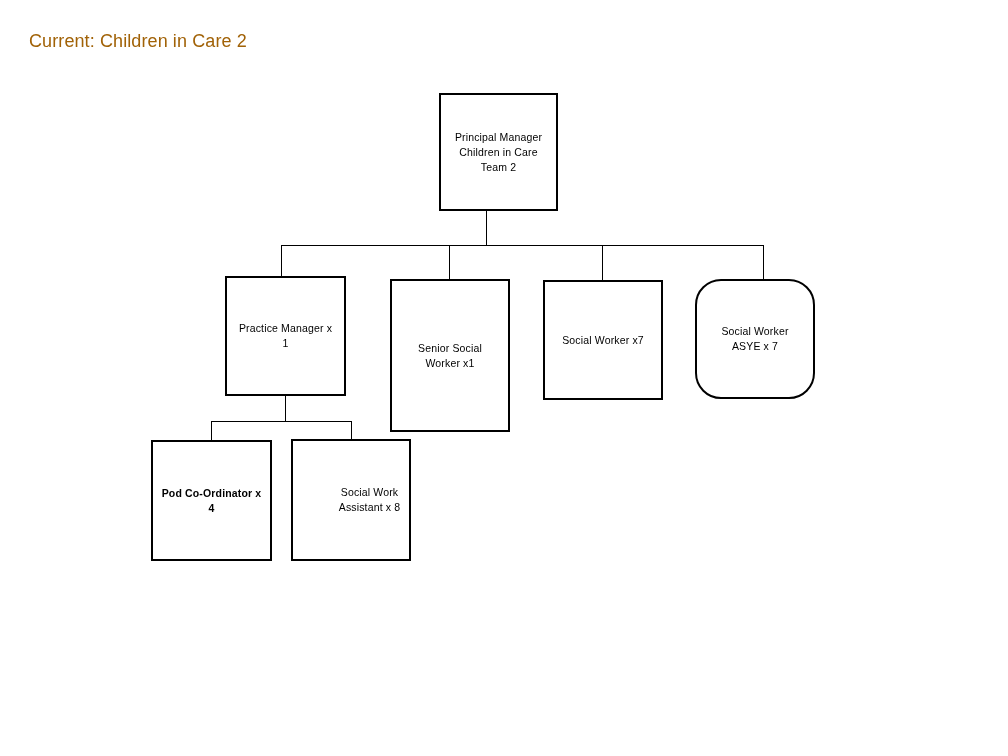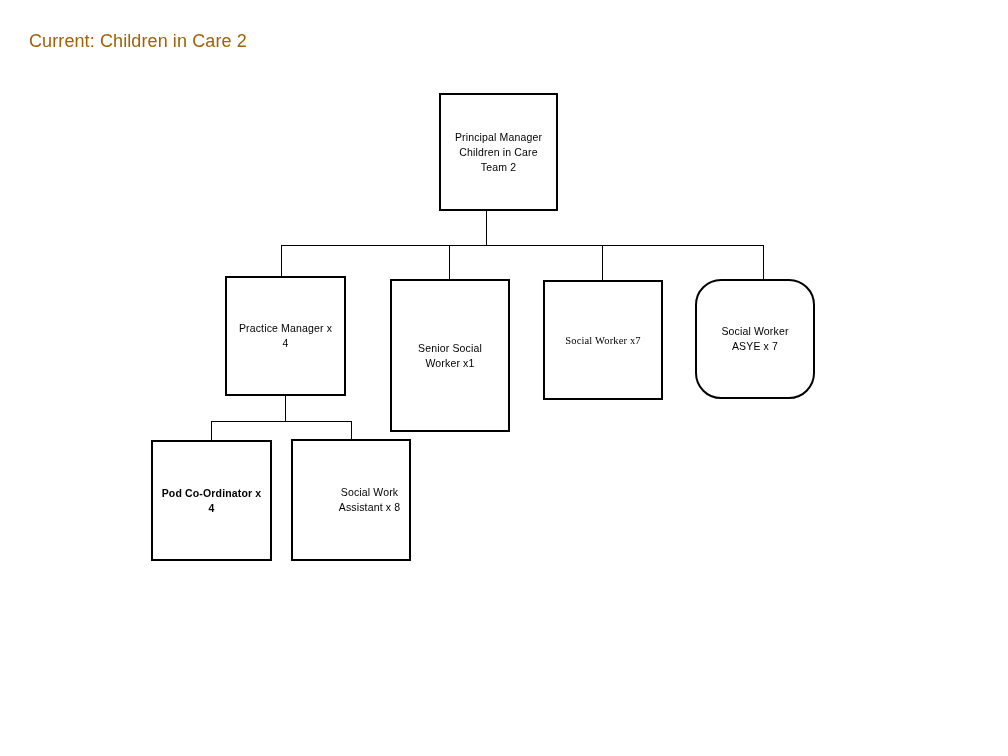--- a/index.html
+++ b/index.html
@@ -79,29 +79,29 @@
   <div class="connector v" style="left:351px; top:421px; height:18px;"></div>
 
   <div class="org-box" style="left:427px; top:93px; width:119px; height:118px;margin-left:12px;">
     <span class="box-label">Principal Manager
 Children in Care
 Team 2</span>
   </div>
 
   <div class="org-box" style="left:225px; top:276px; width:121px; height:120px;">
     <span class="box-label">Practice Manager x
-4</span>
+1</span>
   </div>
 
   <div class="org-box" style="left:390px; top:279px; width:120px; height:153px;">
     <span class="box-label">Senior Social
 Worker x1</span>
   </div>
 
-  <div class="org-box" style="left:543px; top:280px; width:120px; height:120px;font-family:Liberation Serif, serif;">
+  <div class="org-box" style="left:543px; top:280px; width:120px; height:120px;">
     <span class="box-label">Social Worker x7</span>
   </div>
 
   <div class="org-box" style="left:695px; top:279px; width:120px; height:120px;border-radius:26px;">
     <span class="box-label">Social Worker
 ASYE x 7</span>
   </div>
 
   <div class="org-box" style="left:151px; top:440px; width:121px; height:121px;font-weight:bold;">
     <span class="box-label">Pod Co-Ordinator x

